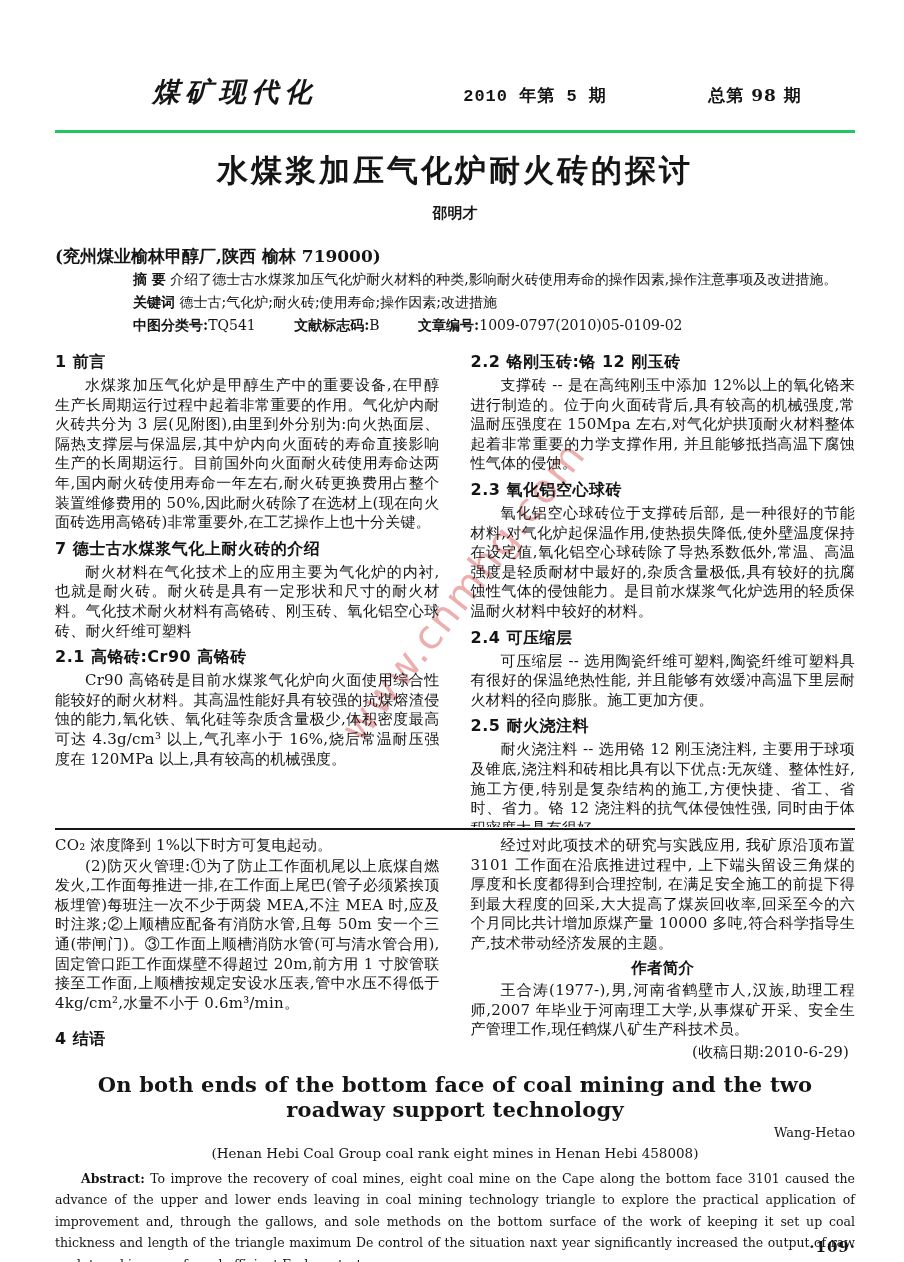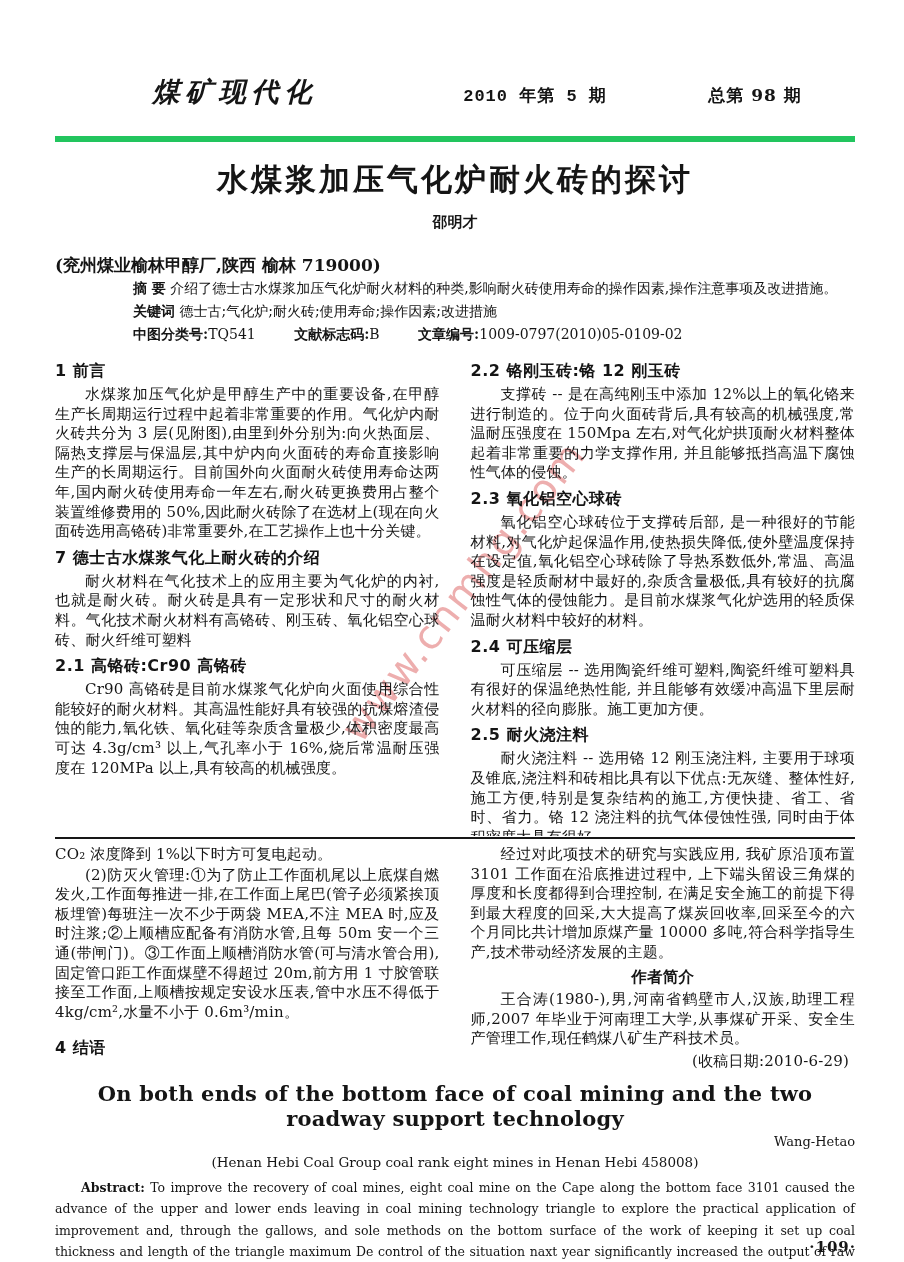--- a/index.html
+++ b/index.html
@@ -5,21 +5,21 @@
   html,body{margin:0;padding:0;background:#e8e8e8;}
   .page{
     width:904px;height:1262px;position:relative;background:#ffffff;
     overflow:hidden;color:#151515;
     font-family:"DejaVu Serif","Liberation Serif",serif;
   }
   .inner{position:absolute;left:55px;top:74px;width:800px;}
 
   
   .journal-header{display:grid;grid-template-columns:45% 30% 25%;align-items:baseline;
-    border-bottom:6px solid #22c55e;padding-bottom:26px;}
+    border-bottom:3px solid #22c55e;padding-bottom:20px;}
   .journal-name{font-size:27px;font-weight:bold;font-style:italic;letter-spacing:6px;text-align:center;}
   .journal-issue{font-size:17px;font-weight:bold;text-align:center;letter-spacing:1px;font-family:Liberation Mono, monospace;}
   .journal-volume{font-size:17px;font-weight:bold;text-align:center;letter-spacing:1px;}
 
   
   .article-title{text-align:center;font-size:31px;font-weight:bold;letter-spacing:3px;
     margin-top:17px;font-family:"DejaVu Sans","Liberation Sans",sans-serif;}
   .author{text-align:center;font-size:15px;font-weight:bold;margin-top:12px;}
   .affiliation{text-align:left;font-size:17px;font-weight:bold;margin-top:22px;}
 
@@ -120,21 +120,21 @@
 
     <div class="columns cols-bottom">
       <div class="col">
         <p>CO₂ 浓度降到 1%以下时方可复电起动。</p>
         <p class="ind">(2)防灭火管理:①为了防止工作面机尾以上底煤自燃发火,工作面每推进一排,在工作面上尾巴(管子必须紧挨顶板埋管)每班注一次不少于两袋 MEA,不注 MEA 时,应及时注浆;②上顺槽应配备有消防水管,且每 50m 安一个三通(带闸门)。③工作面上顺槽消防水管(可与清水管合用),固定管口距工作面煤壁不得超过 20m,前方用 1 寸胶管联接至工作面,上顺槽按规定安设水压表,管中水压不得低于 4kg/cm²,水量不小于 0.6m³/min。</p>
         <h3 class="closing-head">4  结语</h3>
       </div>
       <div class="col">
         <p class="ind">经过对此项技术的研究与实践应用, 我矿原沿顶布置 3101 工作面在沿底推进过程中, 上下端头留设三角煤的厚度和长度都得到合理控制, 在满足安全施工的前提下得到最大程度的回采,大大提高了煤炭回收率,回采至今的六个月同比共计增加原煤产量 10000 多吨,符合科学指导生产,技术带动经济发展的主题。</p>
         <div class="bio-head">作者简介</div>
-        <p class="ind">王合涛(1980-),男,河南省鹤壁市人,汉族,助理工程师,2007 年毕业于河南理工大学,从事煤矿开采、安全生产管理工作,现任鹤煤八矿生产科技术员。</p>
+        <p class="ind">王合涛(1977-),男,河南省鹤壁市人,汉族,助理工程师,2007 年毕业于河南理工大学,从事煤矿开采、安全生产管理工作,现任鹤煤八矿生产科技术员。</p>
         <p class="received">(收稿日期:2010-6-29)</p>
       </div>
     </div>
 
     <div class="english">
       <div class="eng-title">On both ends of the bottom face of coal mining and the two roadway support technology</div>
       <div class="eng-author">Wang-Hetao</div>
       <div class="eng-affil">(Henan Hebi Coal Group coal rank eight mines in Henan Hebi 458008)</div>
       <div class="eng-abstract">
         <span class="lbl">Abstract:</span><span> To improve the recovery of coal mines, eight coal mine on the Cape along the bottom face 3101 caused the advance of the upper and lower ends leaving in coal mining technology triangle to explore the practical application of improvement and, through the gallows, and sole methods on the bottom surface of the work of keeping it set up coal thickness and length of the triangle maximum De control of the situation naxt year significantly increased the output of raw coal, to achieve a safe and efficient Fazhan strategy.</span>

